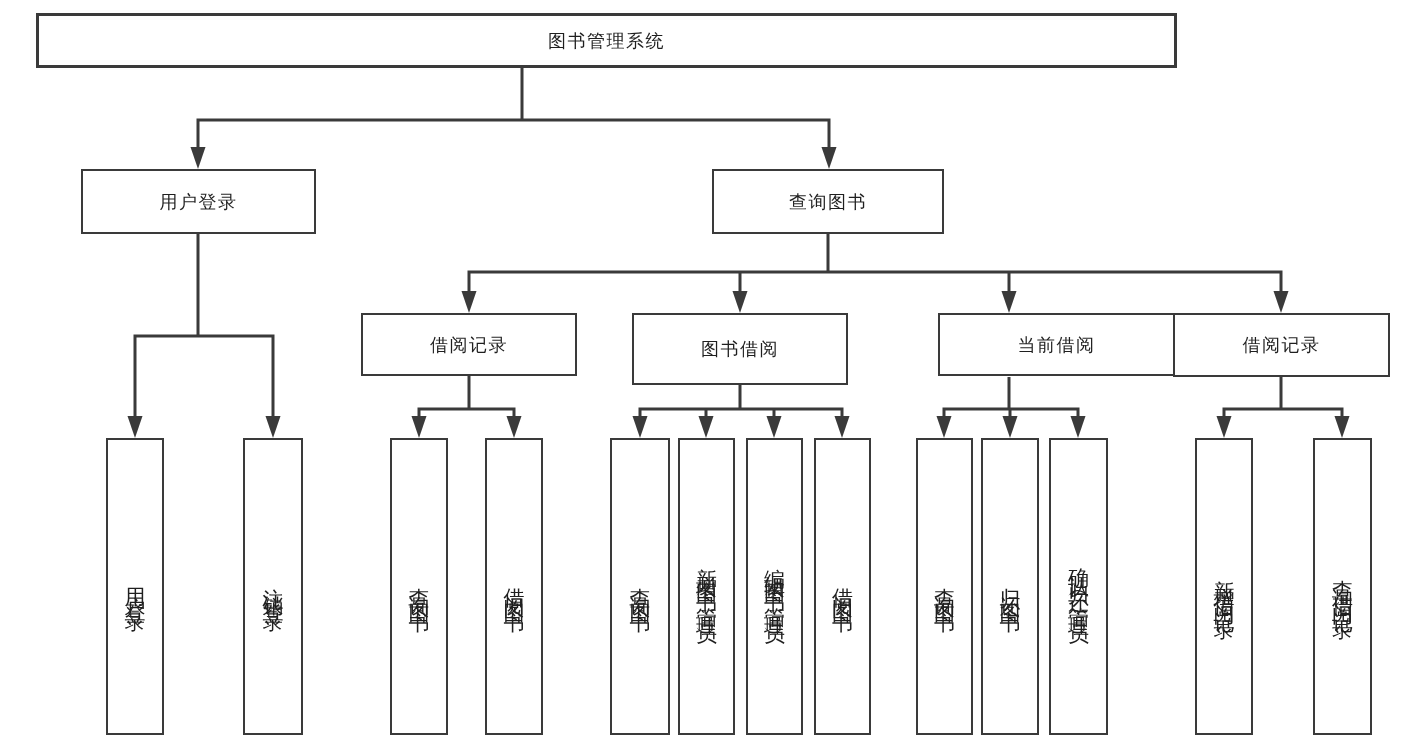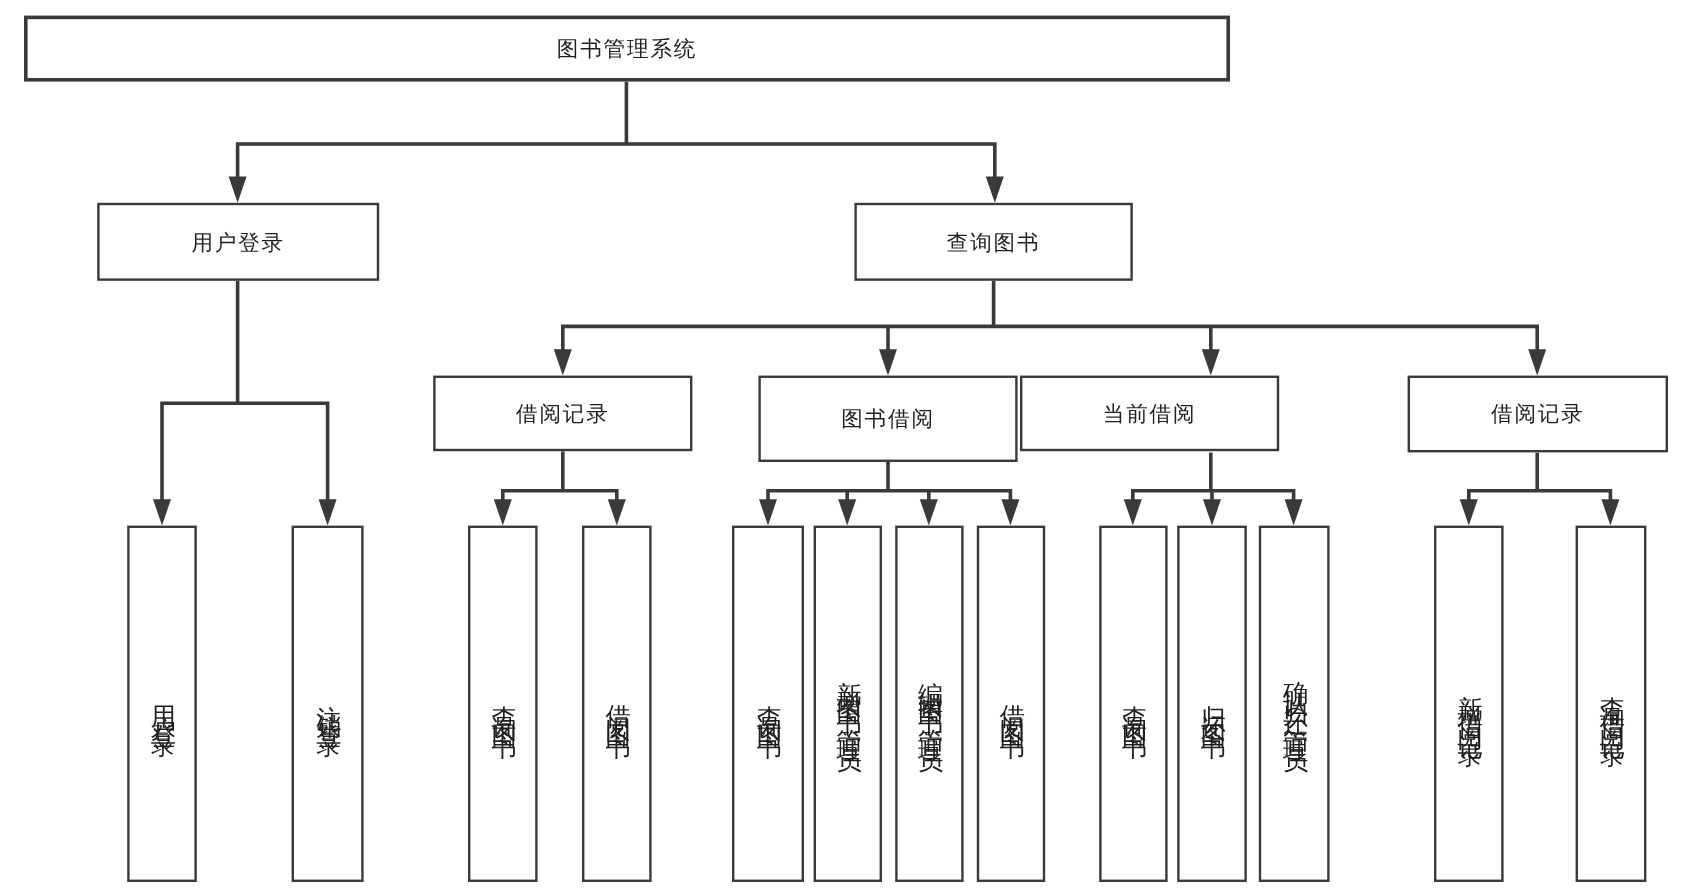--- a/index.html
+++ b/index.html
@@ -68,38 +68,38 @@
       <polygon points="1002.5,416 1017.5,416 1010,438"></polygon>
       <polygon points="1070.5,416 1085.5,416 1078,438"></polygon>
     </g>
     <g>
       <path d="M1281,377 V409 M1222.5,409 H1343.5 M1224,409 V425 M1342,409 V425"></path>
       <polygon points="1216.5,416 1231.5,416 1224,438"></polygon>
       <polygon points="1334.5,416 1349.5,416 1342,438"></polygon>
     </g>
   </svg>
 
-  <div class="node hnode root" style="left:20px;top:13px;width:1005px;height:55px">
+  <div class="node hnode root" style="left:36px;top:13px;width:1141px;height:55px">
     <span>图书管理系统</span>
   </div>
 
   <div class="node hnode" style="left:81px;top:169px;width:235px;height:65px">
     <span>用户登录</span>
   </div>
   <div class="node hnode" style="left:712px;top:169px;width:232px;height:65px">
     <span>查询图书</span>
   </div>
 
   <div class="node hnode" style="left:361px;top:313px;width:216px;height:63px">
     <span>借阅记录</span>
   </div>
   <div class="node hnode" style="left:632px;top:313px;width:216px;height:72px">
     <span>图书借阅</span>
   </div>
-  <div class="node hnode" style="left:850px;top:313px;width:216px;height:63px">
+  <div class="node hnode" style="left:938px;top:313px;width:237px;height:63px">
     <span>当前借阅</span>
   </div>
   <div class="node hnode" style="left:1173px;top:313px;width:217px;height:64px">
     <span>借阅记录</span>
   </div>
 
   <div class="node vnode" style="left:106px;width:58px">
     <span class="vlabel">用户登录</span>
   </div>
   <div class="node vnode" style="left:243px;width:60px">

